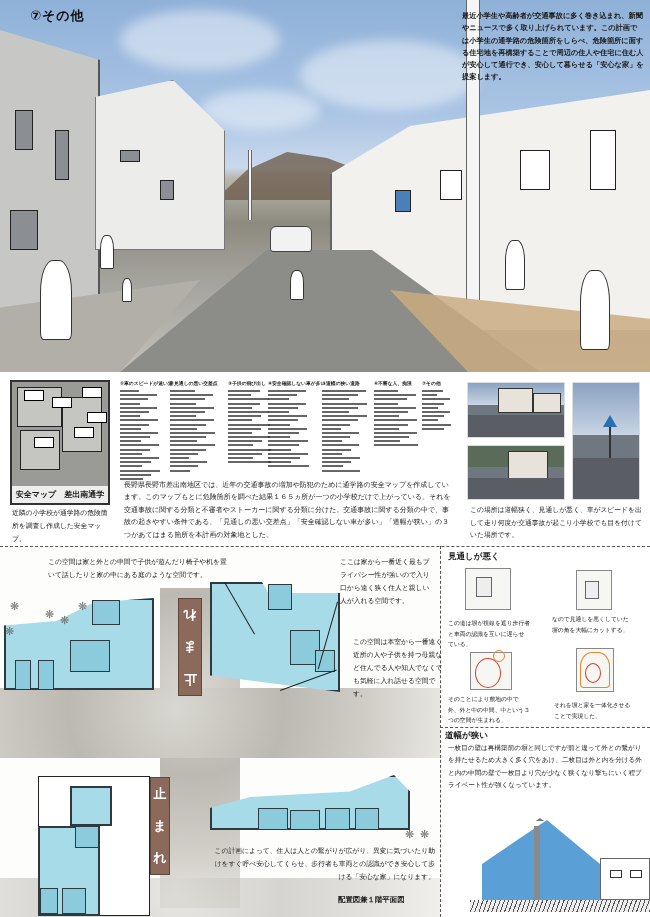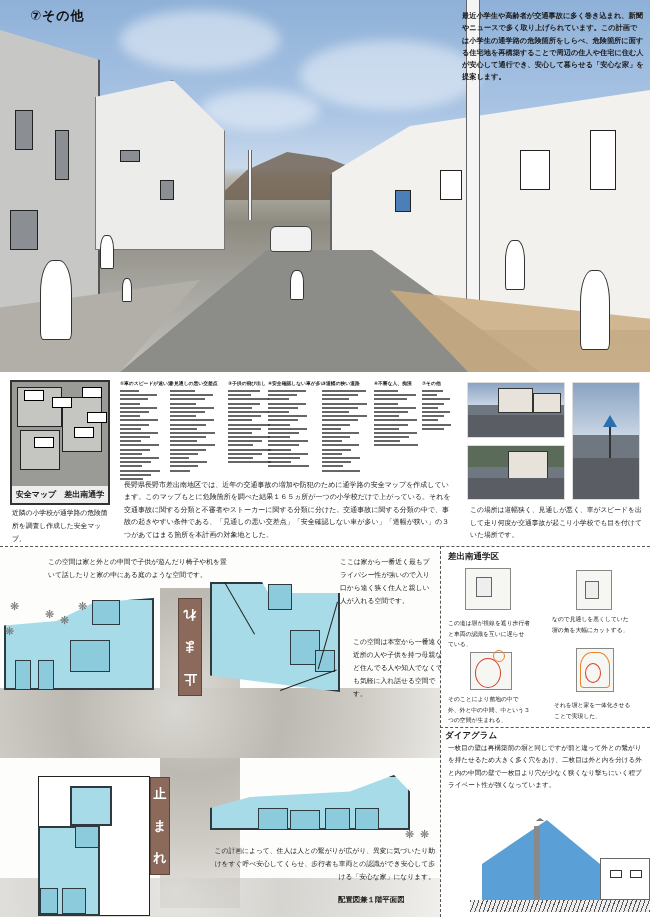--- a/index.html
+++ b/index.html
@@ -352,41 +352,41 @@
 
 <div class="note" style="left:48px;top:556px;width:180px;">この空間は家と外との中間で子供が遊んだり椅子や机を置いて話したりと家の中にある庭のような空間です。</div>
 <div class="note" style="left:340px;top:556px;width:95px;">ここは家から一番近く最もプライバシー性が強いので入り口から遠く狭く住人と親しい人が入れる空間です。</div>
 <div class="note" style="left:353px;top:636px;width:95px;">この空間は本室から一番遠く近所の人や子供を持つ母親など住んでる人や知人でなくても気軽に入れ話せる空間です。</div>
 <div class="note" style="left:210px;top:845px;width:225px;text-align:right;">この計画によって、住人は人との繋がりが広がり、異変に気づいたり助けをすぐ呼べ安心してくらせ、歩行者も車両との認識ができ安心して歩ける「安心な家」になります。</div>
 <div class="leader" style="left:225px;top:582px;width:60px;transform:rotate(60deg);"></div>
 <div class="leader" style="left:338px;top:602px;width:70px;transform:rotate(106deg);"></div>
 <div class="leader" style="left:280px;top:690px;width:60px;transform:rotate(-20deg);"></div>
 <div class="abs plan-caption">配置図兼１階平面図</div>
 
-<div class="section-head" style="left:448px;top:551px;">差出南通学区</div>
+<div class="section-head" style="left:448px;top:551px;">見通しが悪く</div>
 <div class="diag" style="left:465px;top:568px;width:46px;height:42px;">
   <div class="inner" style="left:10px;top:8px;width:16px;height:20px;"></div>
 </div>
 <div class="diag" style="left:576px;top:570px;width:36px;height:40px;">
   <div class="inner" style="left:8px;top:10px;width:14px;height:18px;"></div>
 </div>
 <div class="diag-text" style="left:448px;top:618px;width:82px;">この道は塀が視線を遮り歩行者と車両の認識を互いに遅らせている。</div>
 <div class="diag-text" style="left:552px;top:614px;width:82px;">なので見通しを悪くしていた塀の角を大幅にカットする。</div>
 <div class="diag" style="left:470px;top:652px;width:42px;height:38px;">
   <div class="oval" style="left:4px;top:5px;width:26px;height:30px;"></div>
   <div class="oval orange" style="left:22px;top:-3px;width:12px;height:12px;"></div>
 </div>
 <div class="diag" style="left:576px;top:648px;width:38px;height:44px;">
   <div class="oval orange" style="left:3px;top:3px;width:30px;height:36px;border-radius:40% 40% 4px 4px;"></div>
   <div class="oval" style="left:8px;top:14px;width:16px;height:20px;"></div>
 </div>
 <div class="diag-text" style="left:448px;top:694px;width:82px;">そのことにより敷地の中で外、外と中の中間、中という３つの空間が生まれる。</div>
 <div class="diag-text" style="left:554px;top:700px;width:82px;">それを塀と家を一体化させることで実現した。</div>
 
-<div class="section-head" style="left:445px;top:730px;">ダイアグラム</div>
+<div class="section-head" style="left:445px;top:730px;">道幅が狭い</div>
 <div class="abs section-text">一枚目の壁は再構築前の塀と同じですが前と違って外との繋がりを持たせるため大きく多く穴をあけ、二枚目は外と内を分ける外と内の中間の壁で一枚目より穴が少なく狭くなり撃ちにいく程プライベート性が強くなっています。</div>
 <div class="abs section-sketch">
   <div style="position:absolute;left:12px;top:10px;width:118px;height:80px;background:#5aa0d6;clip-path:polygon(0 55%,55% 0,100% 55%,100% 100%,0 100%);"></div>
   <div style="position:absolute;left:0;top:8px;width:140px;height:50px;border-top:3px solid #777;clip-path:polygon(0 100%,50% 0,100% 100%);"></div>
   <div style="position:absolute;left:64px;top:16px;width:6px;height:74px;background:#8a8a8a;"></div>
   <div style="position:absolute;left:130px;top:48px;width:50px;height:42px;background:#fff;border:1px solid #666;"></div>
   <div style="position:absolute;left:140px;top:60px;width:12px;height:8px;border:1px solid #333;"></div>
   <div style="position:absolute;left:160px;top:60px;width:12px;height:8px;border:1px solid #333;"></div>
   <div style="position:absolute;left:0;top:90px;width:180px;height:12px;background:repeating-linear-gradient(110deg,#555 0 1px,#eee 1px 4px);"></div>
 </div>

